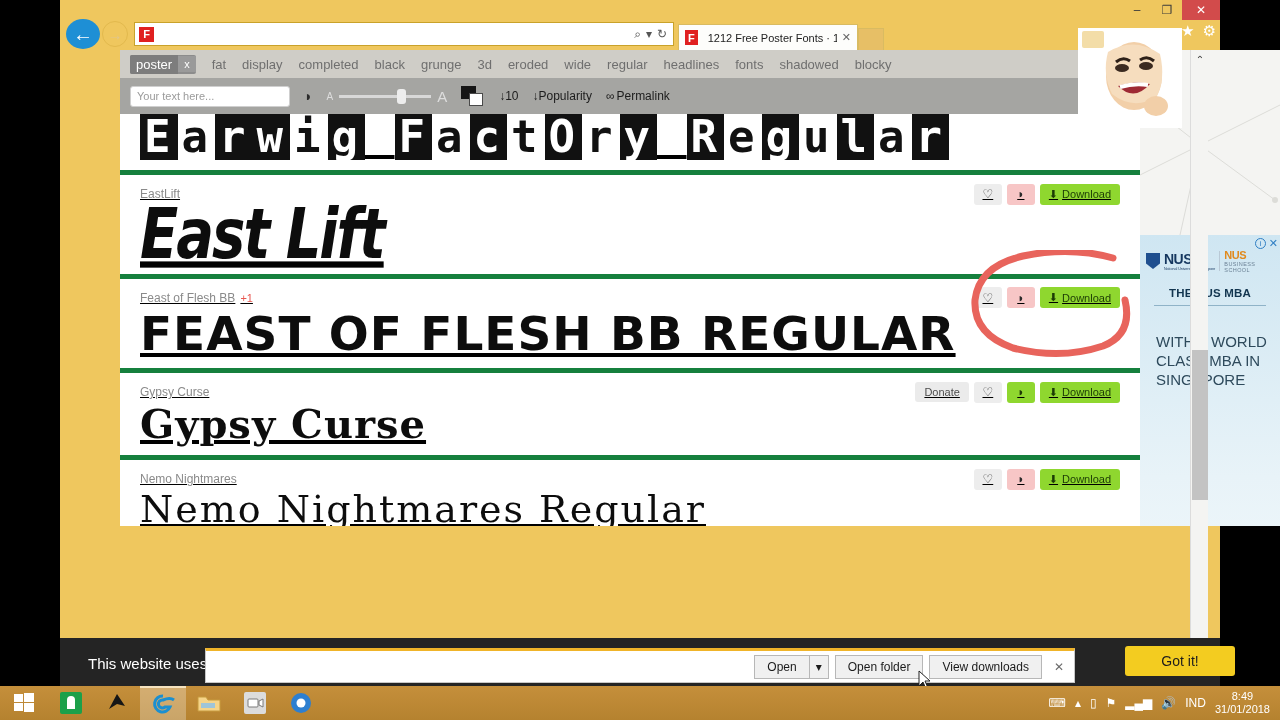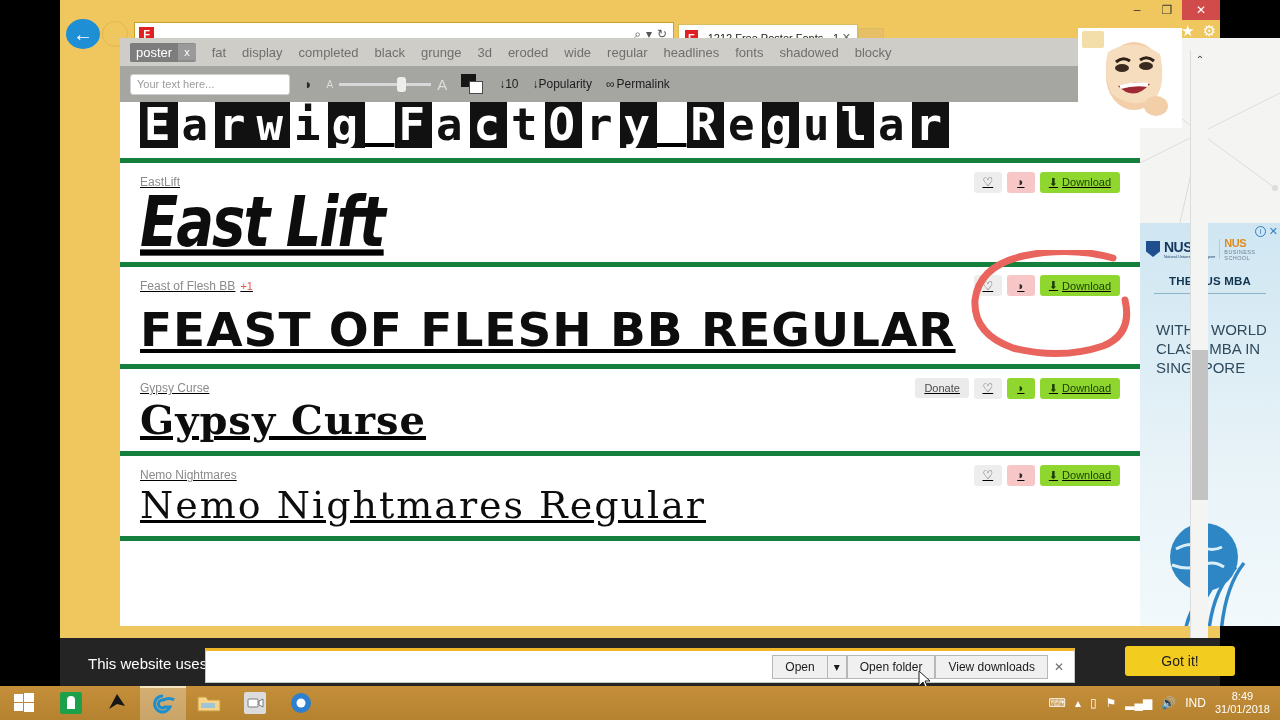--- a/index.html
+++ b/index.html
@@ -38,21 +38,21 @@
   .tab { background:#fdfdfb; border:1px solid #d9bb61; border-bottom:none; height:26px;
          display:flex; align-items:center; padding:0 6px; gap:5px; max-width:180px; }
   .tab-title { font-size:11px; color:#222; white-space:nowrap; overflow:hidden; }
   .tab-close { font-size:11px; color:#666; }
   .tab-new { width:26px; height:22px; background:#e7bf66; border:1px solid #d9bb61; border-bottom:none; }
 
   .chrome-right { position:absolute; right:4px; top:22px; display:flex; gap:8px; align-items:center; }
   .chrome-right .ci { font-size:15px; color:#fff; }
 
   
-  .viewport { position:absolute; left:60px; top:38px; width:1160px; height:588px; background:#a21caf; overflow:hidden; }
+  .viewport { position:absolute; left:60px; top:50px; width:1160px; height:476px; background:#a21caf; overflow:hidden; }
 
   
   .tagbar { position:absolute; left:0; top:0; width:1020px; height:28px; background:#cfcdc7;
             display:flex; align-items:center; padding:0 10px; }
   .chip-active { background:#8c8c8c; color:#fff; font-size:13px; display:flex; align-items:center;
                  border-radius:2px; overflow:hidden; }
   .chip-active .lbl { padding:2px 6px; background:#7d7d7d; }
   .chip-active .xx { padding:2px 6px; background:#9a9a9a; font-size:11px; }
   .tag { font-size:13px; color:#6f6f6f; margin-left:16px; white-space:nowrap; }
   .tag.more { margin-left:auto; color:#5f5f5f; }
@@ -88,21 +88,21 @@
   .btn-tag-pink { background:#f7c6c6; color:#2a2a2a; }
   .btn-tag-green { background:#8fd72f; color:#1f3a05; }
   .btn-dl { background:#8fd72f; color:#1c3c05; font-size:11px; padding:4px 9px; border-radius:3px;
             display:flex; align-items:center; gap:4px; white-space:nowrap; }
 
   .sample { color:#0d0d0d; line-height:1.05; white-space:nowrap; }
   .s-earwig { font-family:"DejaVu Sans Mono", monospace; font-weight:bold; font-size:44px; letter-spacing:3px; }
   .s-earwig span { background:#111; color:#fff; padding:0 4px; display:inline-block; }
   .s-eastlift { font-family:"DejaVu Sans", sans-serif; font-weight:bold; font-style:italic;
                 font-size:56px; letter-spacing:-2px; transform:scaleY(1.25); transform-origin:left center; }
-  .s-feast { font-family:"DejaVu Sans", sans-serif; font-weight:bold; font-size:47px; letter-spacing:1px;margin-top:8px; }
+  .s-feast { font-family:"DejaVu Sans", sans-serif; font-weight:bold; font-size:47px; letter-spacing:1px; }
   .s-gypsy { font-family:"DejaVu Serif", serif; font-weight:bold; font-size:40px; letter-spacing:1px; }
   .s-nemo { font-family:"DejaVu Serif", serif; font-size:38px; letter-spacing:2px; }
 
   
   .adcol { position:absolute; left:1020px; top:0; width:140px; height:588px; background:#fafafa; }
   .ad-top { position:absolute; left:0; top:0; width:140px; height:185px; background:#f4f4f2; }
   .ad-net { position:absolute; inset:0; }
   .ad-box { position:absolute; left:0; top:185px; width:140px; height:440px;
             background:linear-gradient(180deg,#cfe6f2 0%,#e8f3f8 55%,#f4fafc 100%); }
   .ad-badges { position:absolute; right:2px; top:2px; display:flex; gap:3px; align-items:center; }
@@ -137,21 +137,21 @@
   .cookietext { color:#fff; font-size:15px; padding-left:28px; white-space:nowrap; }
   .gotit { position:absolute; right:45px; top:646px; width:110px; height:30px; background:#f3cc20;
            color:#1d1d1d; font-size:14px; border-radius:3px; display:flex; align-items:center;
            justify-content:center; }
 
   
   .dlbar { position:absolute; left:205px; top:648px; width:870px; height:35px; background:#fff;
            border:1px solid #c7c7c7; border-top:3px solid #f0b429; display:flex; align-items:center;
            padding:0 10px; }
   .dlmsg { font-size:12px; color:#1b1b1b; }
-  .dlbtns { margin-left:auto; display:flex; align-items:center; gap:0; }
+  .dlbtns { margin-left:auto; display:flex; align-items:center; gap:6px; }
   .dlbtn { background:#f0f0f0; border:1px solid #b7b7b7; font-size:12px; color:#1b1b1b;
            padding:4px 12px; white-space:nowrap; }
   .dlbtn.caret { padding:4px 6px; border-left:none; }
   .dl-x { font-size:12px; color:#6b6b6b; padding-left:6px; }
 
   
   .taskbar { position:absolute; left:0; bottom:0; width:1280px; height:34px;
              background:linear-gradient(180deg,#c58f3b 0%,#b5822f 100%); display:flex; align-items:center; }
   .tb-start { width:48px; height:34px; display:flex; align-items:center; justify-content:center; }
   .tb-item { width:46px; height:34px; display:flex; align-items:center; justify-content:center; }

